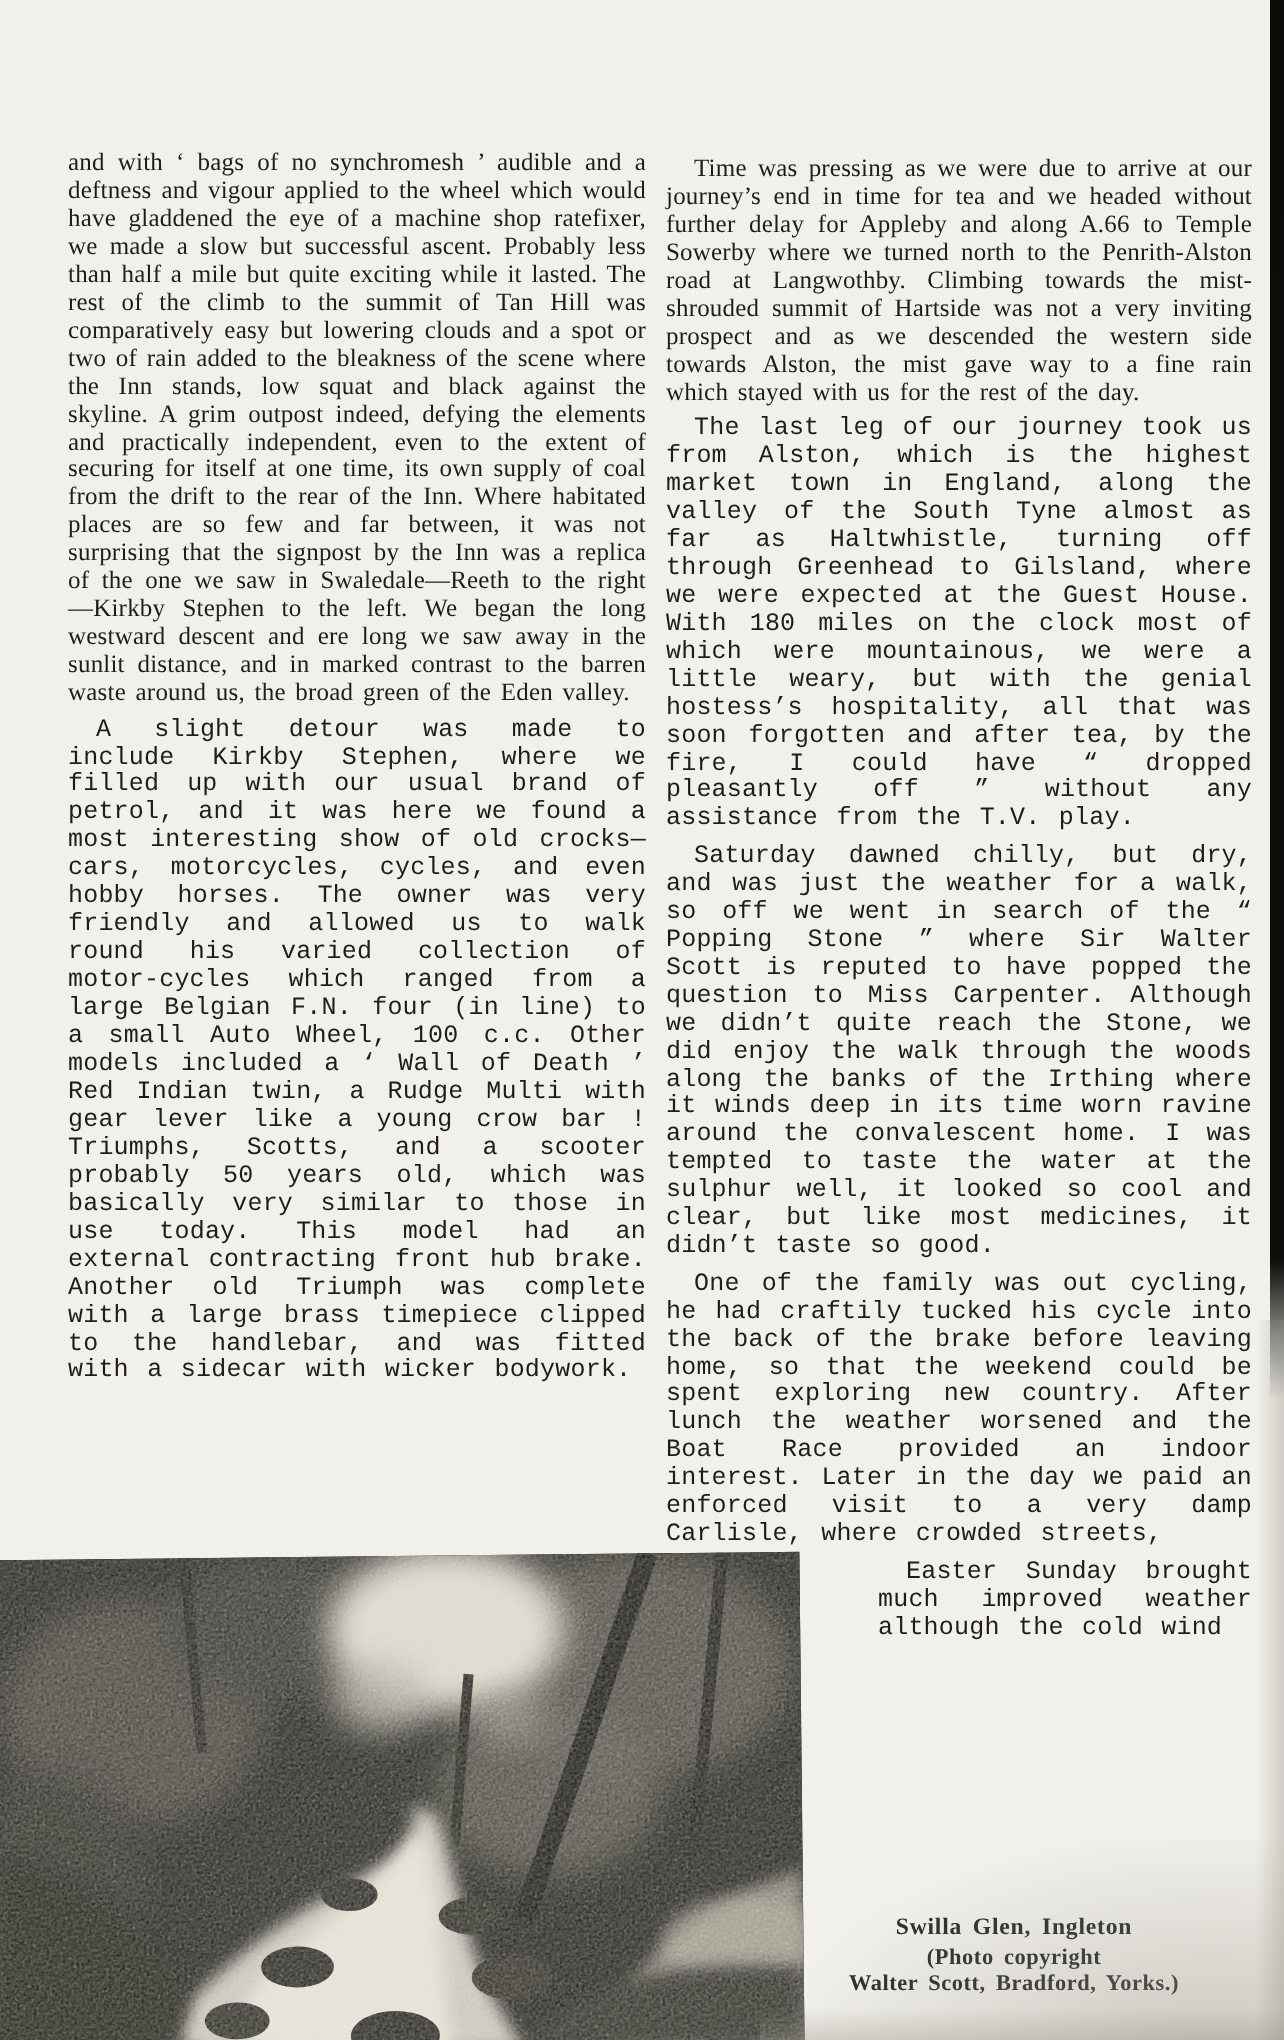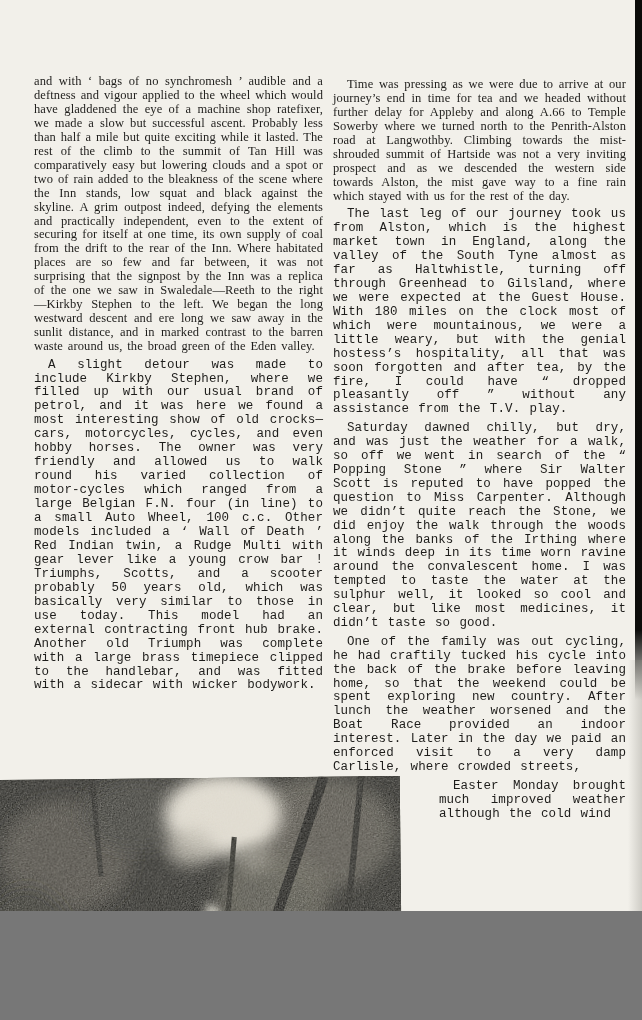--- a/index.html
+++ b/index.html
@@ -1,18 +1,18 @@
 <!DOCTYPE html>
 <html><head>
 <meta charset="utf-8">
 <style>
   html,body{margin:0;padding:0;background:#777;}
   #page{
     position:relative;
-    width:642px;height:911px;
+    width:642px;height:1020px;
     margin:0 auto;
     background:#f2f0ea;
     overflow:hidden;
     font-family:"Liberation Serif","DejaVu Serif",serif;
     color:#1e1d1b;
   }
   .col{
     position:absolute;
     text-align:justify;
     font-size:12.5px;
@@ -74,21 +74,21 @@
     <p>and with ‘ bags of no synchromesh ’ audible and a deftness and vigour applied to the wheel which would have gladdened the eye of a machine shop ratefixer, we made a slow but successful ascent. Probably less than half a mile but quite exciting while it lasted. The rest of the climb to the summit of Tan Hill was comparatively easy but lowering clouds and a spot or two of rain added to the bleakness of the scene where the Inn stands, low squat and black against the skyline. A grim outpost indeed, defying the elements and practically independent, even to the extent of securing for itself at one time, its own supply of coal from the drift to the rear of the Inn. Where habitated places are so few and far between, it was not surprising that the signpost by the Inn was a replica of the one we saw in Swaledale—Reeth to the right—Kirkby Stephen to the left. We began the long westward descent and ere long we saw away in the sunlit distance, and in marked contrast to the barren waste around us, the broad green of the Eden valley.</p>
     <p class="indent">A slight detour was made to include Kirkby Stephen, where we filled up with our usual brand of petrol, and it was here we found a most interesting show of old crocks—cars, motorcycles, cycles, and even hobby horses. The owner was very friendly and allowed us to walk round his varied collection of motor-cycles which ranged from a large Belgian F.N. four (in line) to a small Auto Wheel, 100 c.c. Other models included a ‘ Wall of Death ’ Red Indian twin, a Rudge Multi with gear lever like a young crow bar ! Triumphs, Scotts, and a scooter probably 50 years old, which was basically very similar to those in use today. This model had an external contracting front hub brake. Another old Triumph was complete with a large brass timepiece clipped to the handlebar, and was fitted with a sidecar with wicker bodywork.</p>
   </div>
 
   <div id="right-col" class="col">
     <p class="indent">Time was pressing as we were due to arrive at our journey’s end in time for tea and we headed without further delay for Appleby and along A.66 to Temple Sowerby where we turned north to the Penrith-Alston road at Langwothby. Climbing towards the mist-shrouded summit of Hartside was not a very inviting prospect and as we descended the western side towards Alston, the mist gave way to a fine rain which stayed with us for the rest of the day.</p>
     <p class="indent">The last leg of our journey took us from Alston, which is the highest market town in England, along the valley of the South Tyne almost as far as Haltwhistle, turning off through Greenhead to Gilsland, where we were expected at the Guest House. With 180 miles on the clock most of which were mountainous, we were a little weary, but with the genial hostess’s hospitality, all that was soon forgotten and after tea, by the fire, I could have “ dropped pleasantly off ” without any assistance from the T.V. play.</p>
     <p class="indent">Saturday dawned chilly, but dry, and was just the weather for a walk, so off we went in search of the “ Popping Stone ” where Sir Walter Scott is reputed to have popped the question to Miss Carpenter. Although we didn’t quite reach the Stone, we did enjoy the walk through the woods along the banks of the Irthing where it winds deep in its time worn ravine around the convalescent home. I was tempted to taste the water at the sulphur well, it looked so cool and clear, but like most medicines, it didn’t taste so good.</p>
     <p class="indent">One of the family was out cycling, he had craftily tucked his cycle into the back of the brake before leaving home, so that the weekend could be spent exploring new country. After lunch the weather worsened and the Boat Race provided an indoor interest. Later in the day we paid an enforced visit to a very damp Carlisle, where crowded streets,</p>
     <div class="wrap-block">
-      <p class="indent">Easter Monday brought much improved weather although the cold wind</p>
+      <p class="indent">Easter Sunday brought much improved weather although the cold wind</p>
     </div>
   </div>
 
   <div id="photo">
     <svg viewBox="0 0 400 242" preserveAspectRatio="none">
       <defs>
         <filter id="b8" x="-40%" y="-40%" width="180%" height="180%">
             <feGaussianBlur stdDeviation="8"></feGaussianBlur>
           </filter>
         <filter id="b4" x="-40%" y="-40%" width="180%" height="180%">

